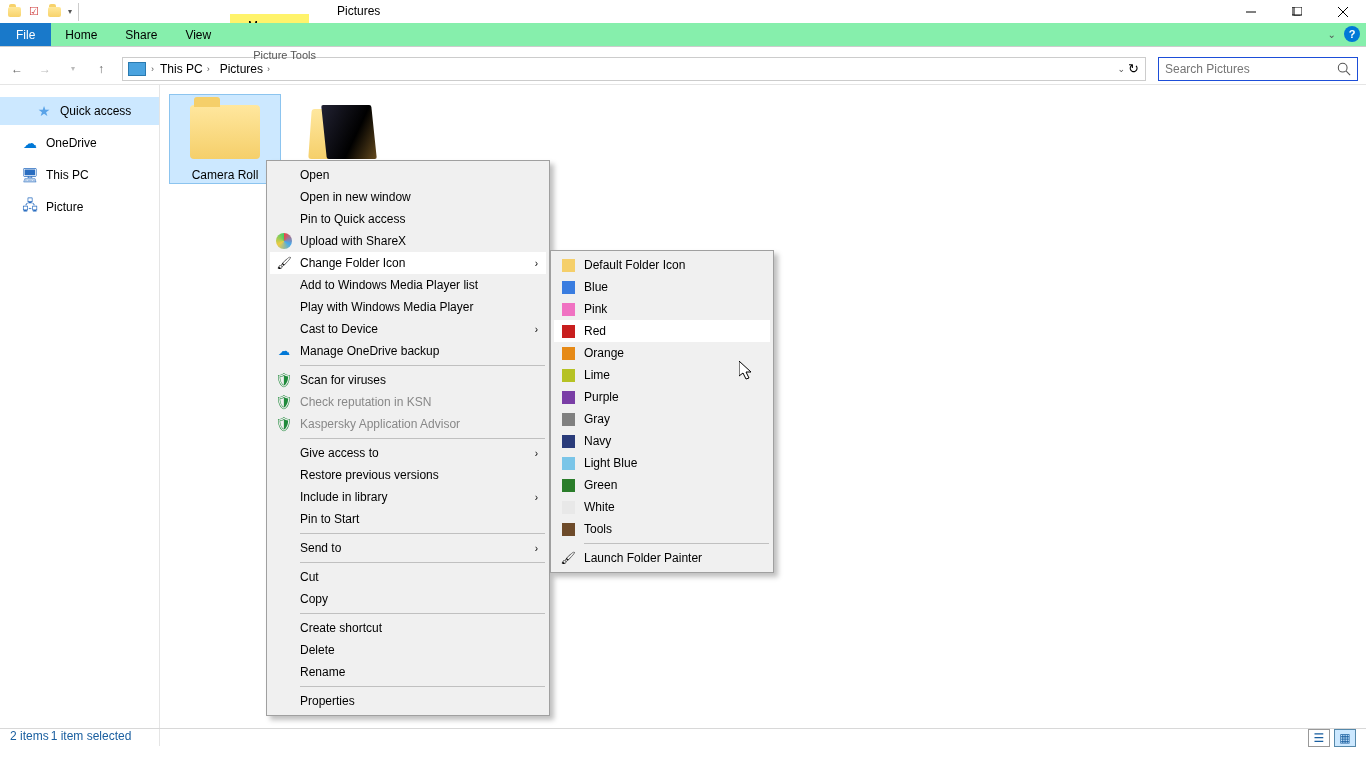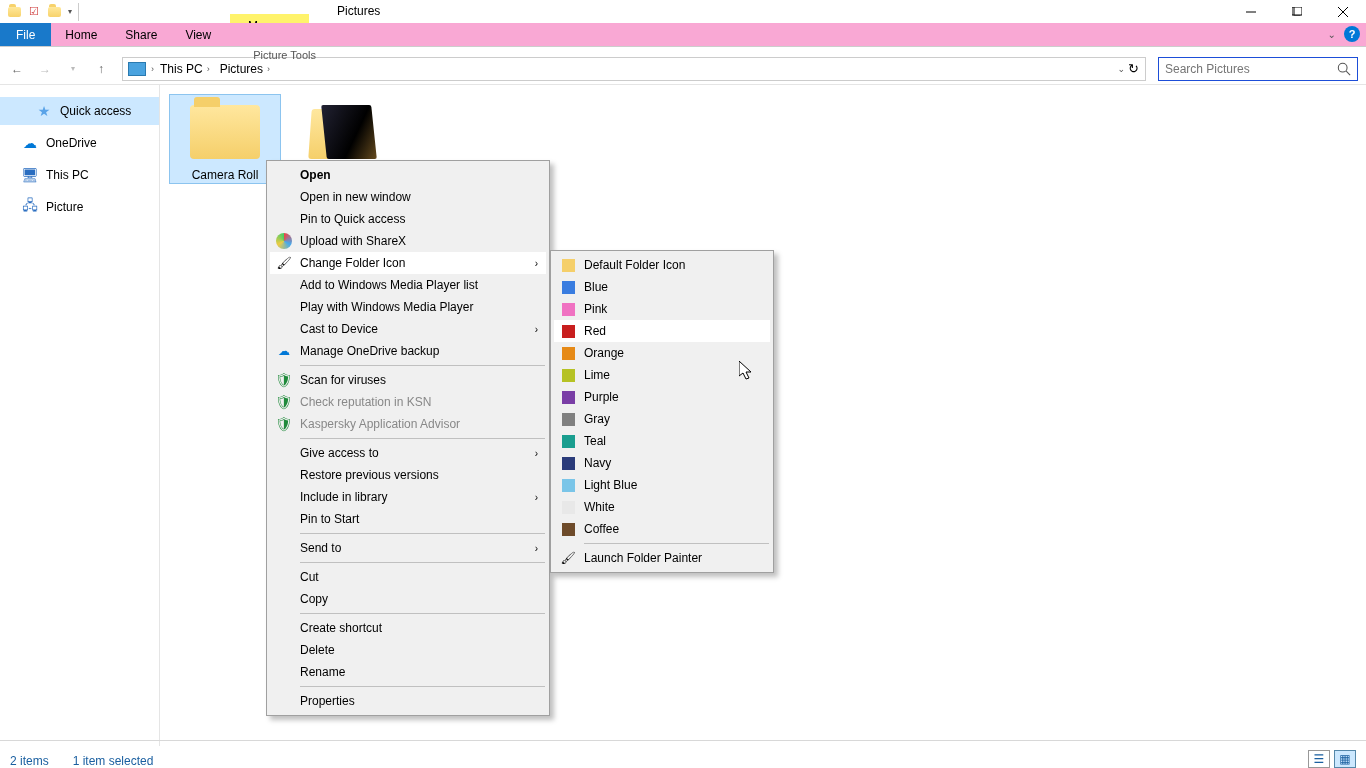--- a/index.html
+++ b/index.html
@@ -13,21 +13,21 @@
 .folder-mini::before { content:""; position:absolute; top:-3px; left:1px; width:7px; height:3px; background:#f7d26b; border-radius:2px 2px 0 0;}
 .qat-chev { font-size: 8px; color: #555; margin-left: 2px; }
 .qat-sep { width:1px; height:18px; background:#ccc; margin: 0 2px;}
 .titlebar-center { position: absolute; left: 230px; top: 0; height: 37px; display: flex; align-items: flex-end; }
 .title-text { position: absolute; left: 337px; top: 4px; font-size: 12px; color: #000; }
 .win-controls { position: absolute; right: 0; top: 0; display: flex; }
 .win-btn { width: 46px; height: 23px; display: flex; align-items: center; justify-content: center; font-size: 11px; cursor: default; }
 .win-btn svg { width:10px; height:10px; }
 
 
-.ribbon { height: 24px; display: flex; align-items: stretch; border-bottom: 1px solid #ccc; background:#f9a8d4; position: relative;}
+.ribbon { height: 24px; display: flex; align-items: stretch; border-bottom: 1px solid #ccc; background:#86efac; position: relative;}
 .ribbon-tab { padding: 0 14px; display: flex; align-items: center; font-size: 12px; color:#000; cursor: default; }
 .ribbon-tab.file { background: #1979ca; color: #fff; padding: 0 16px; }
 .manage-tab { background:#fff36b; padding:0 18px; font-size:12px; height:23px; display:flex; align-items:center; position:relative; top:0; }
 .picture-tools { font-size:11px; color:#555; }
 .ribbon-right { position:absolute; right:6px; top:3px; display:flex; gap:8px; align-items:center;}
 .ribbon-chev { font-size:10px; color:#555;}
 .help-icon { width:16px; height:16px; border-radius:50%; background:#0078d7; color:#fff; display:flex; align-items:center; justify-content:center; font-size:11px; font-weight:bold;}
 
 
 .navbar { height: 32px; display:flex; align-items:center; padding: 0 8px; gap:6px; border-bottom:1px solid #e5e5e5; margin-top:6px;}
@@ -66,30 +66,30 @@
 .folder-open-back{ position:absolute; left:0; top:4px; width:60px; height:50px; background:linear-gradient(180deg,#ffe79e,#f5cf6a); border-radius:3px; transform:skewX(-4deg);}
 .folder-open-front{ position:absolute; left:14px; top:0; width:50px; height:54px; background:linear-gradient(120deg,#223,#000 60%,#664b1e); border-radius:2px; transform:skewX(6deg);}
 .file-label{ font-size:12px; padding:1px 4px;}
 
 
 .ctx { position:absolute; background:#f0f0f0; border:1px solid #a0a0a0; box-shadow:4px 4px 5px rgba(0,0,0,0.25); z-index:100; padding:3px;}
 .ctx-main { left:266px; top:160px; width:284px;}
 .ctx-sub { left:550px; top:250px; width:224px;}
 .ctx-item { display:flex; align-items:center; height:22px; padding-left:30px; padding-right:18px; position:relative; cursor:default; font-size:12px;}
 .ctx-item.hover{ background:#fff;}
-.ctx-item.bold{ font-weight:700;}
+.ctx-item.bold{ font-weight:400;}
 .ctx-item.disabled{ color:#888;}
 .ctx-sep{ height:1px; background:#c0c0c0; margin:3px 1px 3px 30px;}
 .ctx-chev{ position:absolute; right:8px; font-size:10px;}
 .ctx-icon{ position:absolute; left:6px; width:16px; height:16px; display:flex; align-items:center; justify-content:center; font-size:12px;}
 .color-sq{ position:absolute; left:8px; width:13px; height:13px; border-radius:0;}
 .shield{ color:#1f8a3b; font-size:14px;}
 
 
-.status{ position:absolute; bottom:0; left:0; right:0; height:28px; border-top:1px solid #d8d8d8; display:flex; align-items:flex-end; font-size:12px; padding:0 10px; gap:24px; color:#1a5fa0;}
+.status{ position:absolute; bottom:0; left:0; right:0; height:40px; border-top:1px solid #d8d8d8; display:flex; align-items:flex-start; font-size:12px; padding:0 10px; gap:2px; color:#1a5fa0;}
 .status-right{ margin-left:auto; display:flex; gap:4px;}
 .view-toggle{ width:22px; height:18px; border:1px solid #999; display:flex; align-items:center; justify-content:center;}
 .view-toggle.active{ background:#cce8ff; border-color:#58a;}
 .cursor-arrow{ position:absolute; left:739px; top:361px; z-index:200; width:16px; height:20px;}
 </style>
 </head>
 <body>
 
 <div class="titlebar">
   <div class="titlebar-left">
@@ -325,38 +325,38 @@
     </div>
   <div class="ctx-item">
       <span class="color-sq" style="background:#7a3ea6"></span>
       <span>Purple</span>
     </div>
   <div class="ctx-item">
       <span class="color-sq" style="background:#808080"></span>
       <span>Gray</span>
     </div>
   <div class="ctx-item">
-      <span class="color-sq" style="background:#1a9e8f"></span>
-      <span>Teal</span>
-    </div>
-  <div class="ctx-item">
       <span class="color-sq" style="background:#2a3b7a"></span>
       <span>Navy</span>
     </div>
   <div class="ctx-item">
       <span class="color-sq" style="background:#7ac5e8"></span>
       <span>Light Blue</span>
     </div>
   <div class="ctx-item">
+      <span class="color-sq" style="background:#2a7d2a"></span>
+      <span>Green</span>
+    </div>
+  <div class="ctx-item">
       <span class="color-sq" style="background:#e8e8e8"></span>
       <span>White</span>
     </div>
   <div class="ctx-item">
       <span class="color-sq" style="background:#6e4b2a"></span>
-      <span>Coffee</span>
+      <span>Tools</span>
     </div>
   <div class="ctx-sep"></div>
   <div class="ctx-item">
       <span class="ctx-icon">🖌</span>
       <span>Launch Folder Painter</span>
     </div>
 </div>
 
 <div class="status">
   <span>2 items</span>

